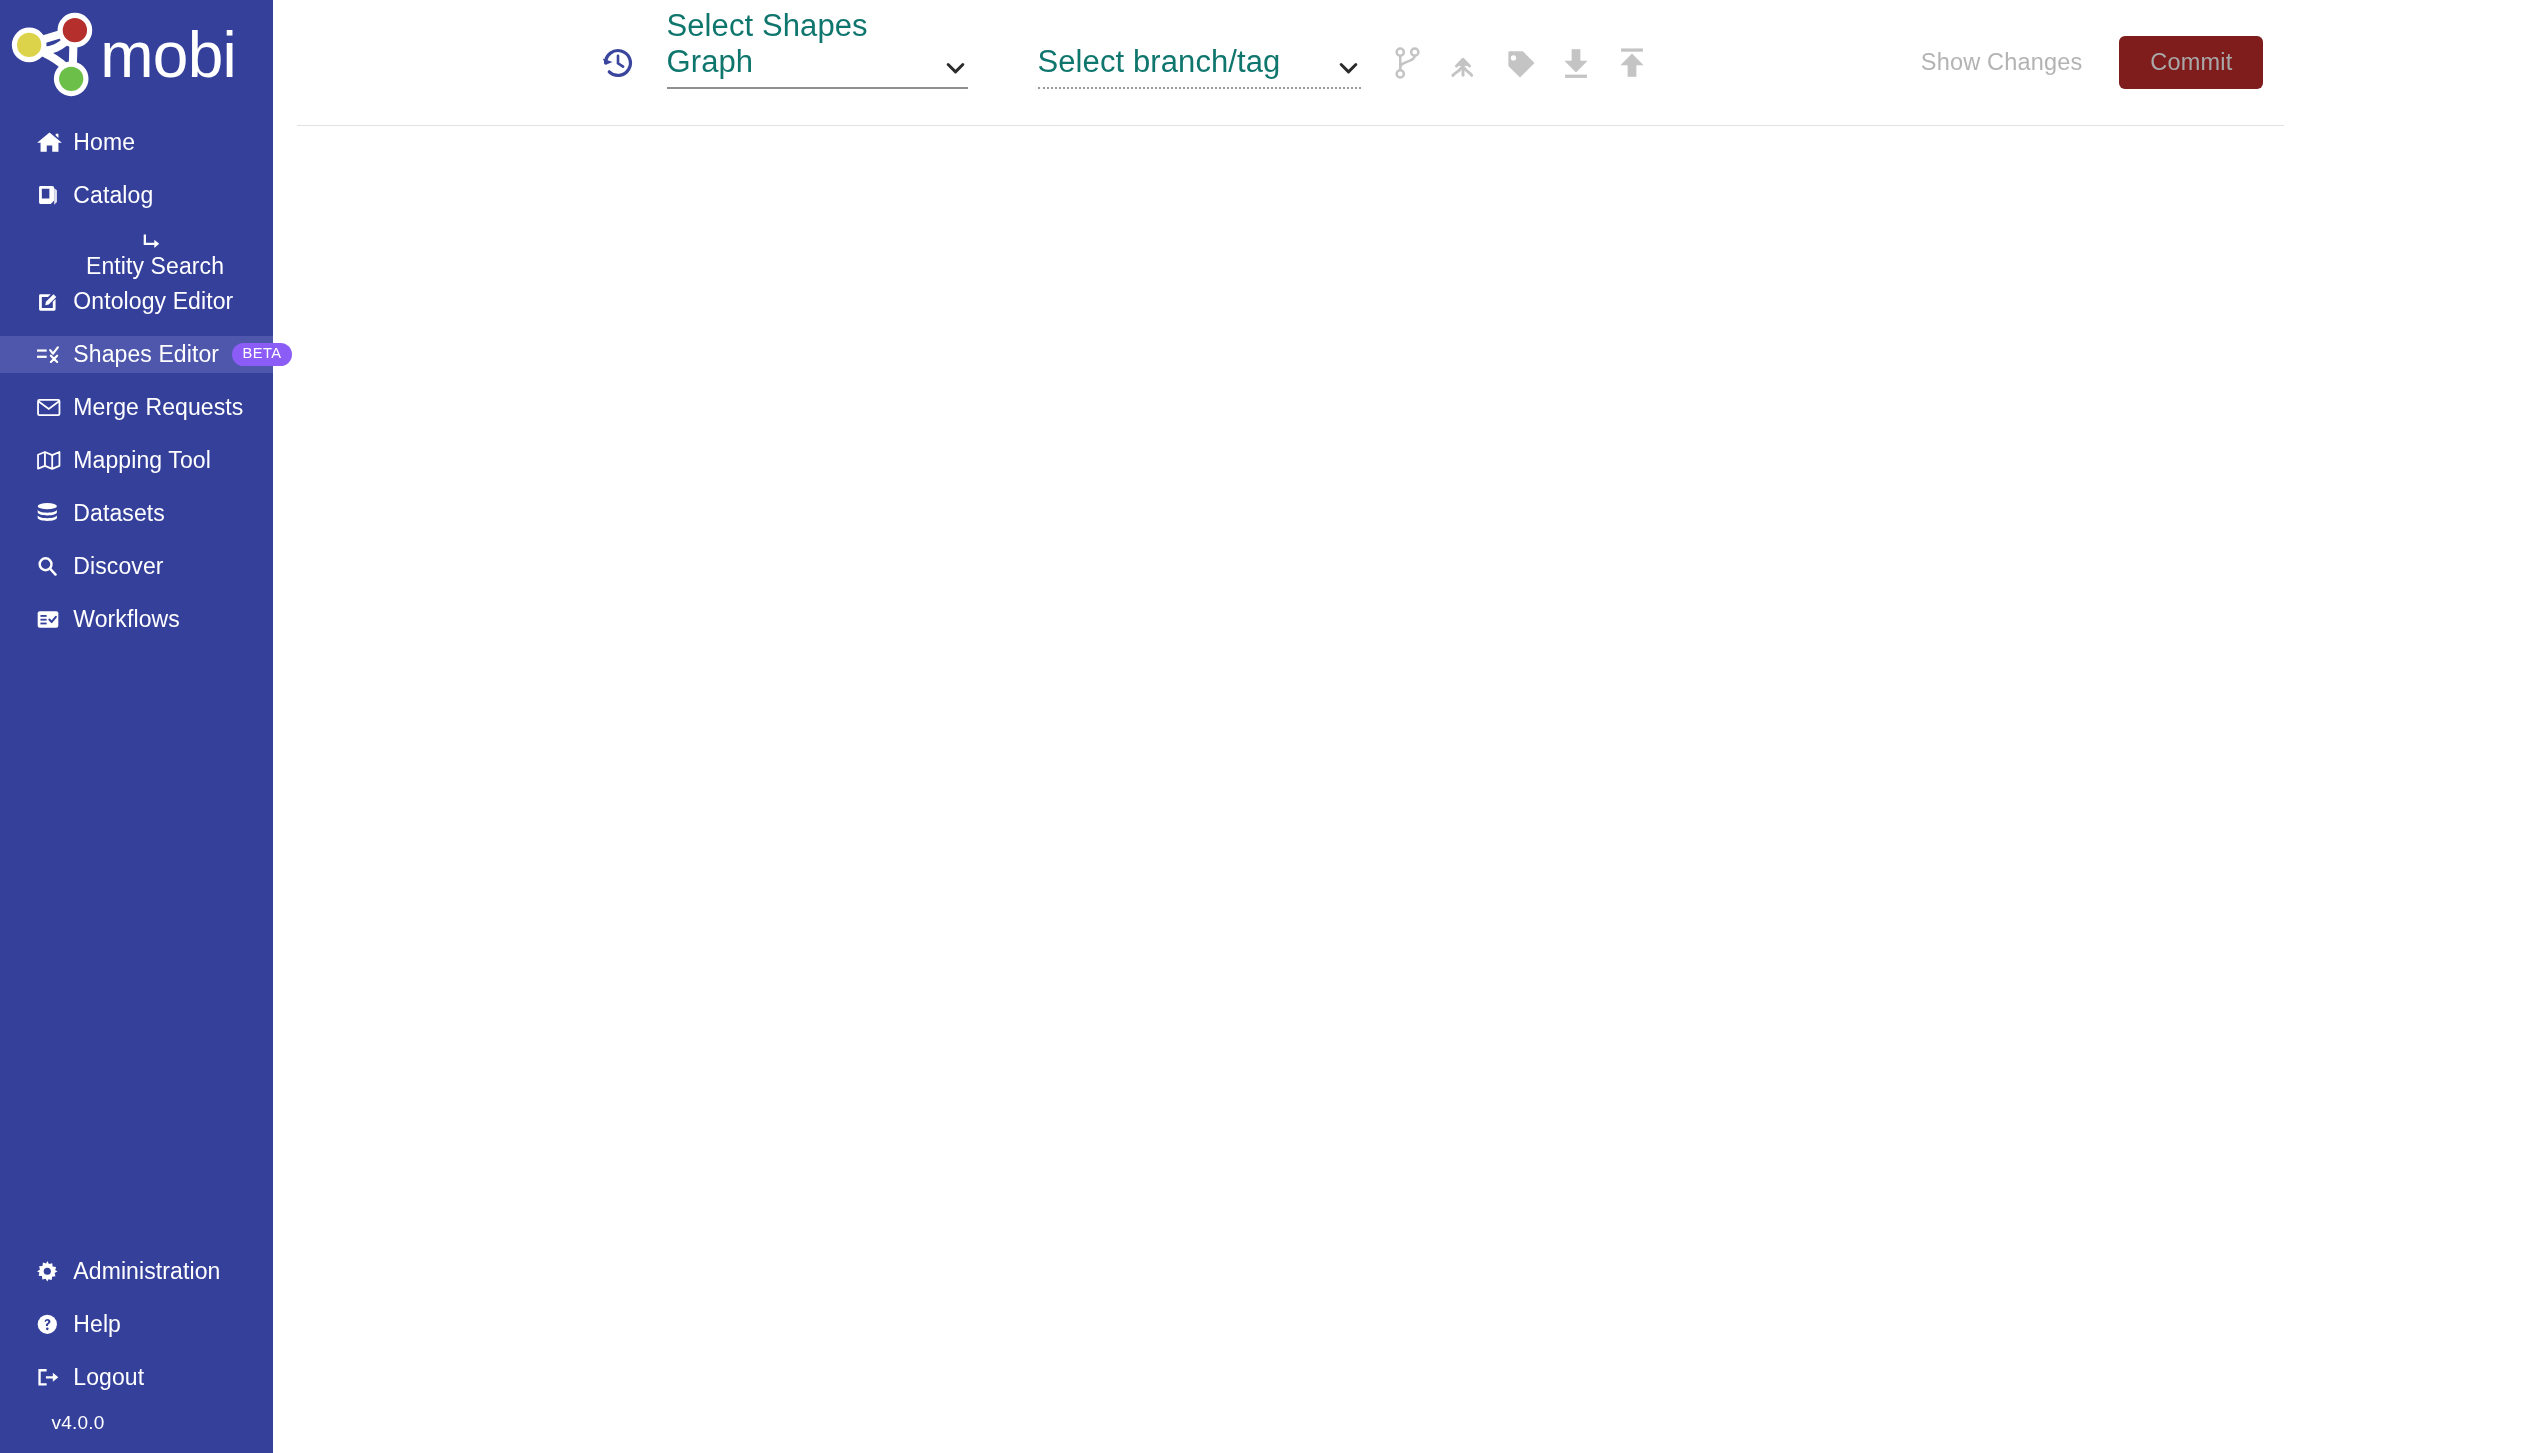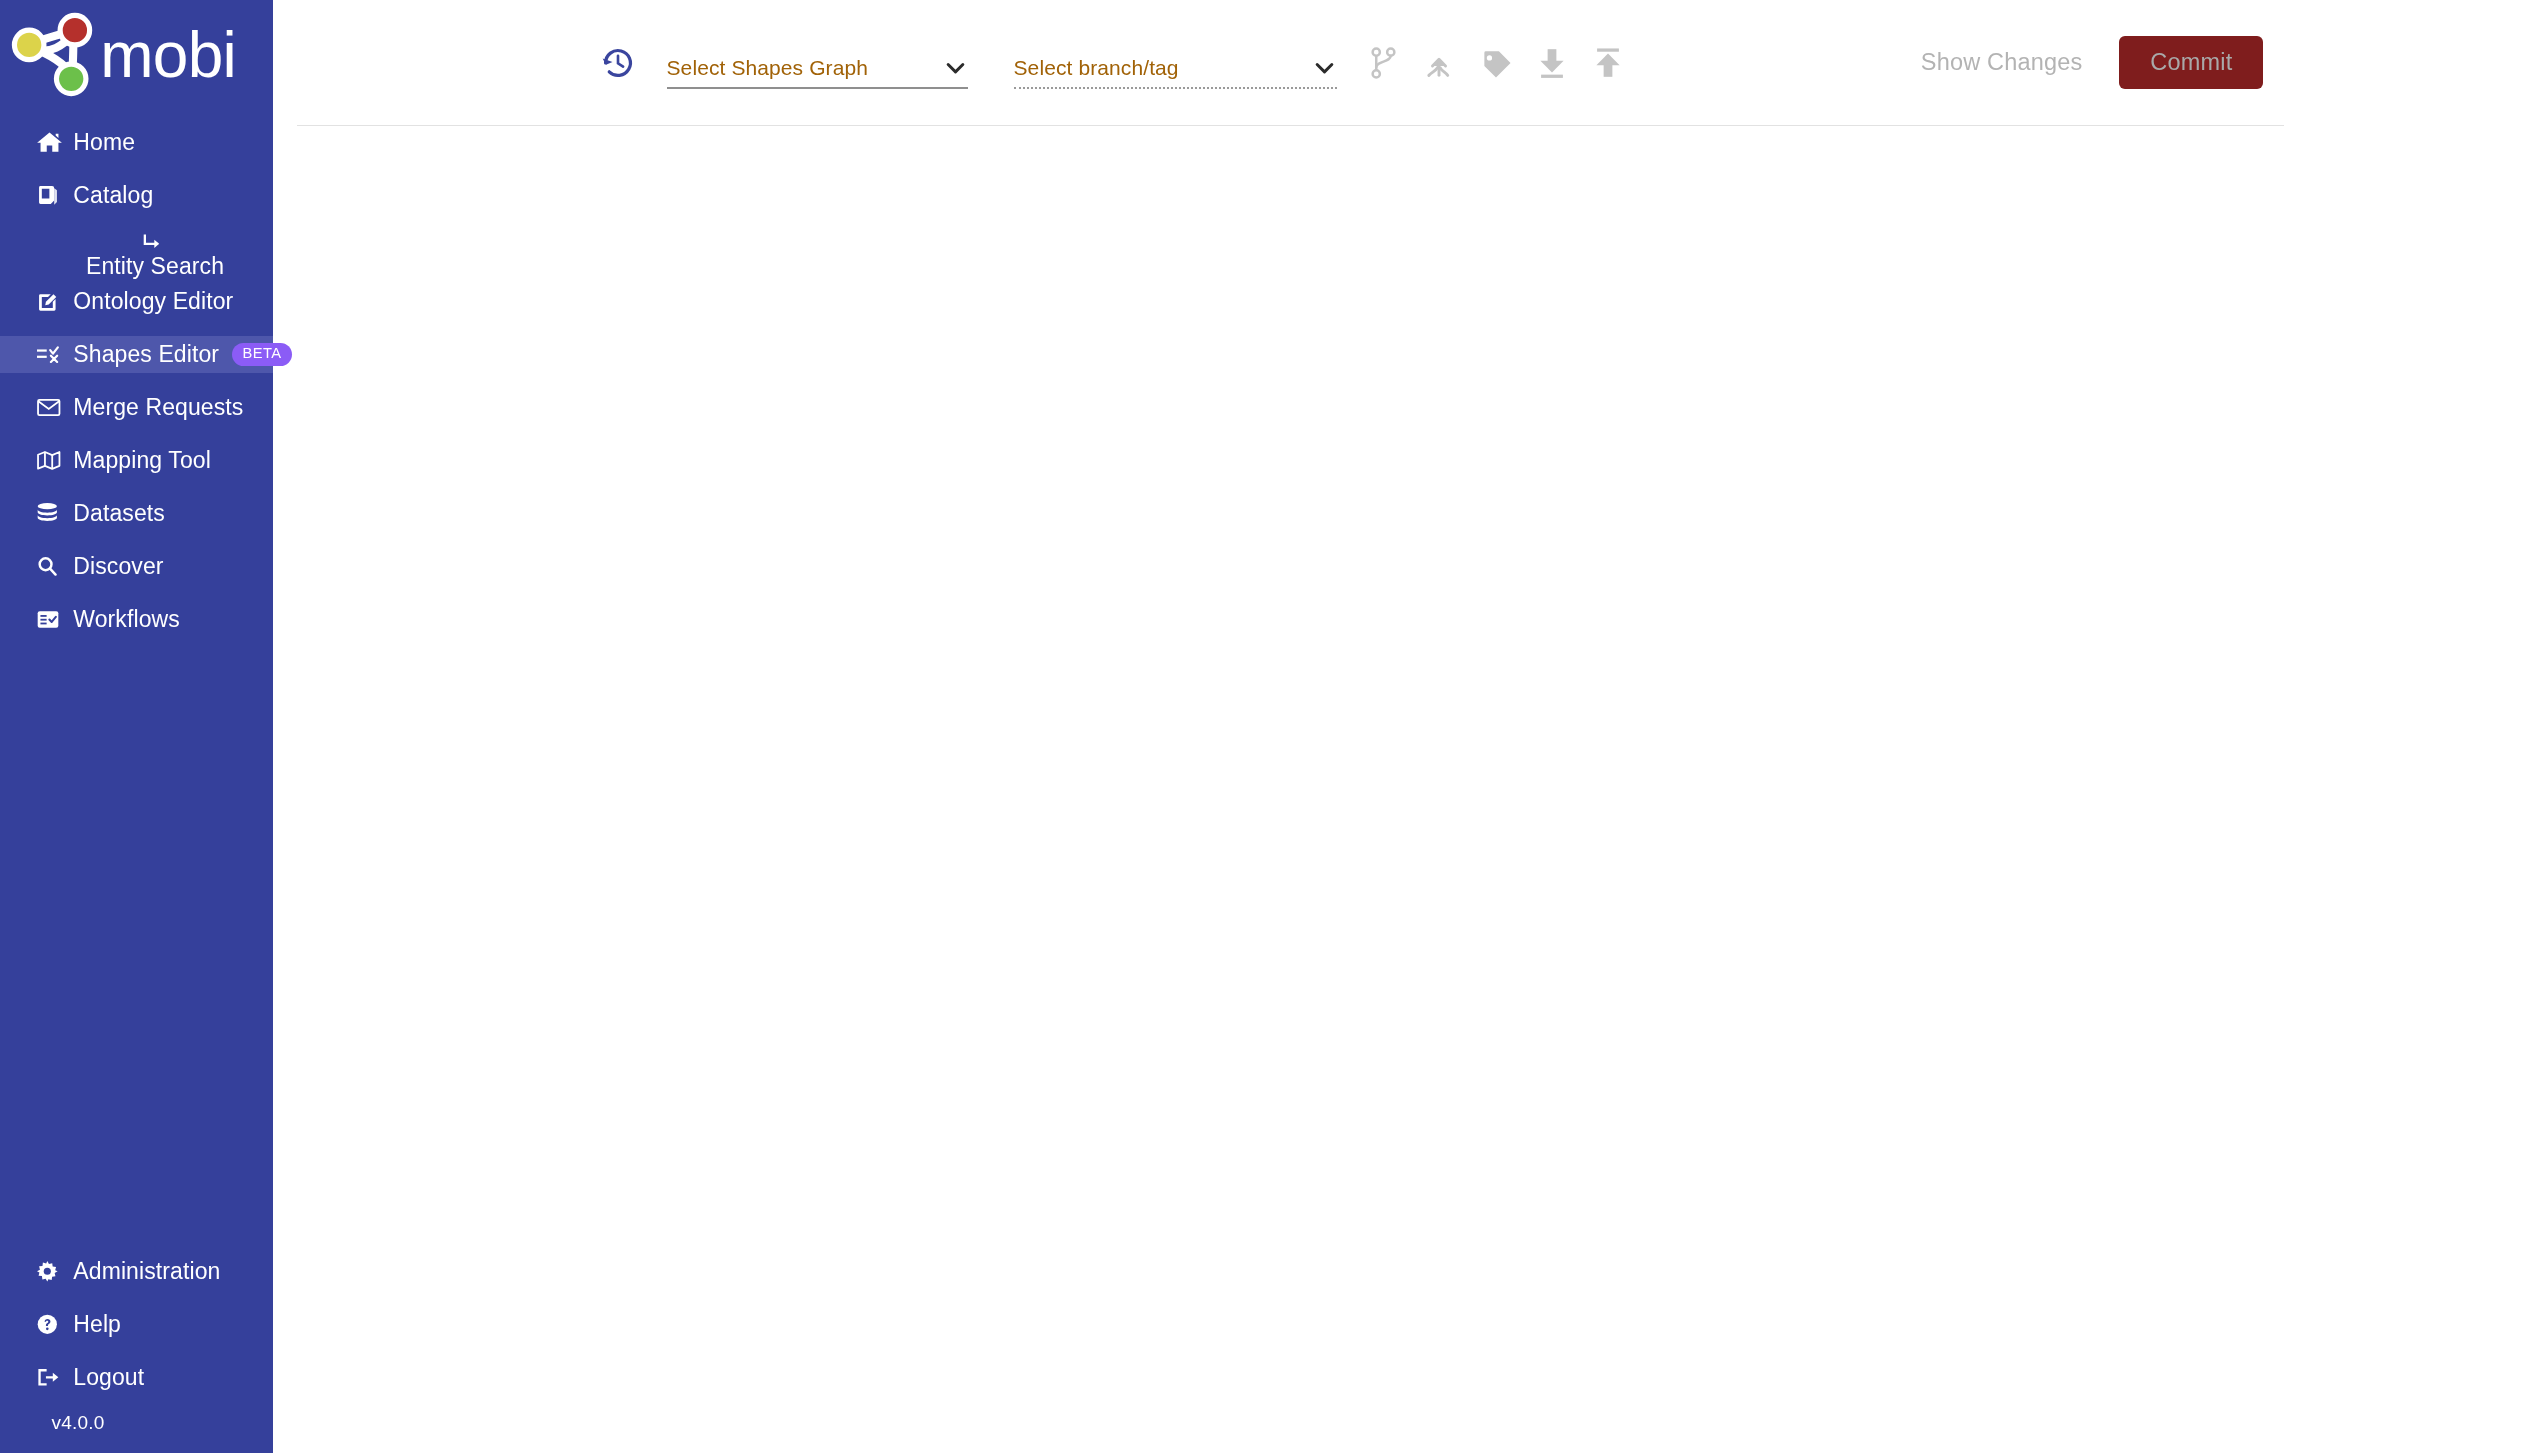--- a/index.html
+++ b/index.html
@@ -103,24 +103,24 @@
   }
 
   .select {
     position:relative;
     height:53px;
     display:flex; align-items:flex-end;
     padding:0 0 5.9px 0;
     cursor:pointer;
   }
   .select-shapes { width:301px; margin-left:28px; }
-  .select-branch { width:323px; margin-left:46px; }
+  .select-branch { width:323px; margin-left:70px; }
   .select .placeholder {
-    font-size:21px;
-    color:#a16207;
+    font-size:31px;
+    color:#0f766e;
     flex:1 1 auto;
     letter-spacing:0.1px;
     padding-bottom:2.9px;
   }
   .select .chev { width:25px; height:25px; flex:0 0 25px; margin-bottom:2.9px; }
   .select .underline { position:absolute; left:0; right:0; bottom:0; height:2.2px; }
   .select-shapes .underline { background:#8f8f8f; }
   .select-branch .underline {
     height:0; border-bottom:2.2px dotted #9a9a9a;
   }

